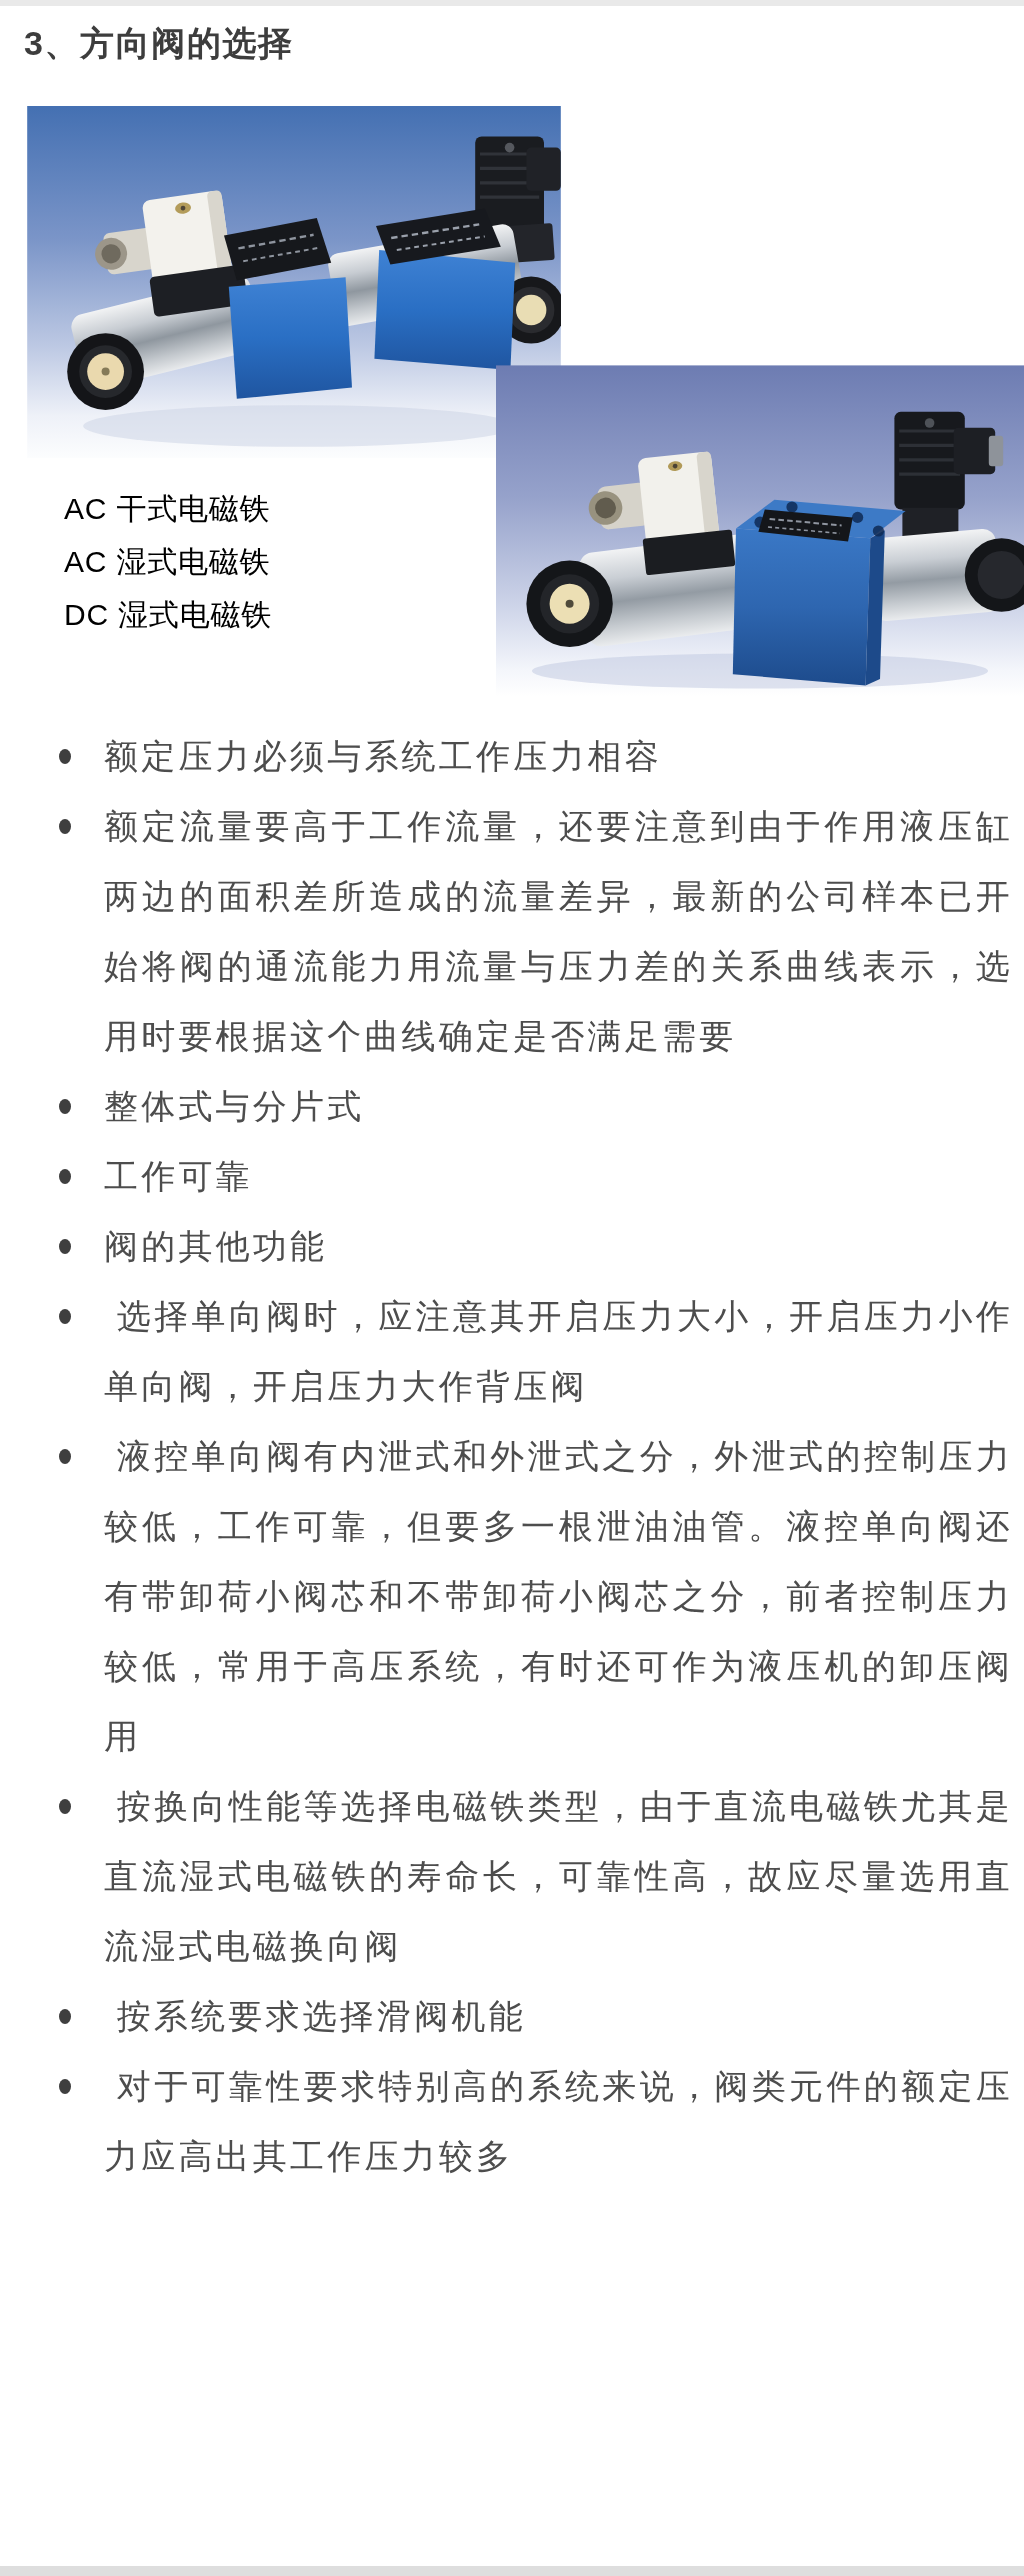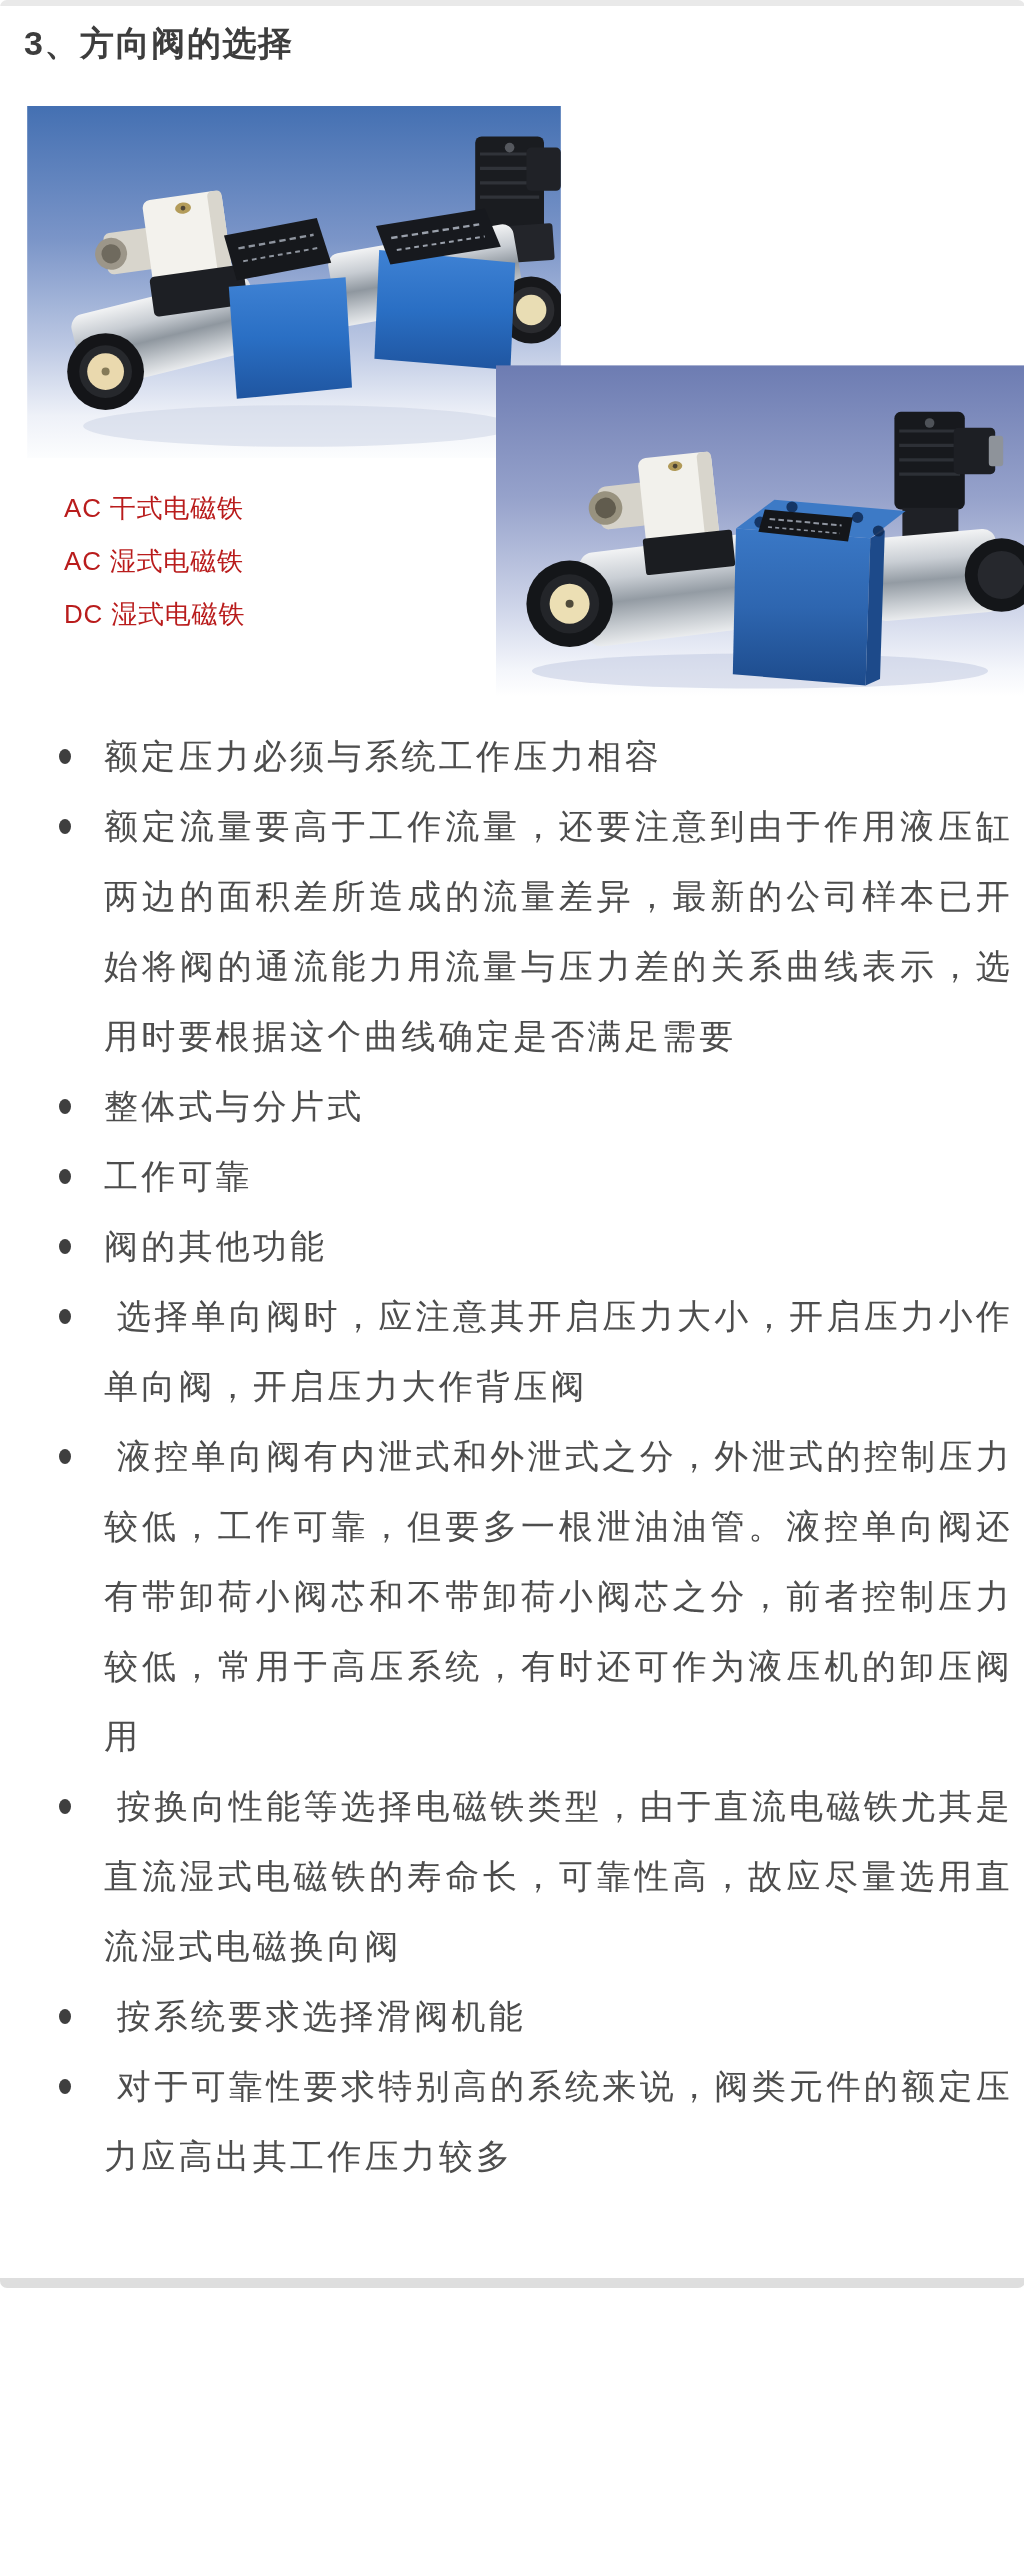--- a/index.html
+++ b/index.html
@@ -1,40 +1,39 @@
 <!DOCTYPE html>
 <html style="font-size:13px"><head>
 <meta charset="utf-8">
 <style>
   html,body{margin:0;padding:0;background:#ffffff;}
   .page{
     position:relative;
-    width:1025px;height:2288px;
+    width:1025px;height:2576px;
     background:#ffffff;
     overflow:hidden;
     font-family:"Liberation Sans","DejaVu Sans",sans-serif;
-    border-radius:7px;
   }
   .edge-strip{position:absolute;left:0;width:1025px;background:#e9e9e9;}
   .edge-top{top:0;height:6.4px;}
   .edge-bottom{bottom:0;height:10.4px;background:#dedede;}
 
   .title{
     position:absolute;left:24px;top:21px;margin:0;
     font-size:34px;font-weight:bold;color:#3d3d3d;letter-spacing:1.6px;
   }
 
   .fig{position:absolute;line-height:0;}
   .fig1{left:27px;top:106px;width:534px;height:352px;}
   .fig2{left:496px;top:365px;width:528px;height:332px;}
   .fig svg{display:block;}
 
   .labels{
     position:absolute;left:64px;top:482px;
-    font-size:26px;color:#b91c1c;line-height:53px;letter-spacing:0.8px;
+    font-size:30px;color:#000000;line-height:53px;letter-spacing:0.8px;
   }
 
   ul.bullets{
     position:absolute;left:42px;top:709px;width:959px;
     margin:12px;padding:0;list-style:none;
   }
   ul.bullets li{
     position:relative;
     padding-left:50px;
     font-size:34px;line-height:70px;color:#4d4d4d;

